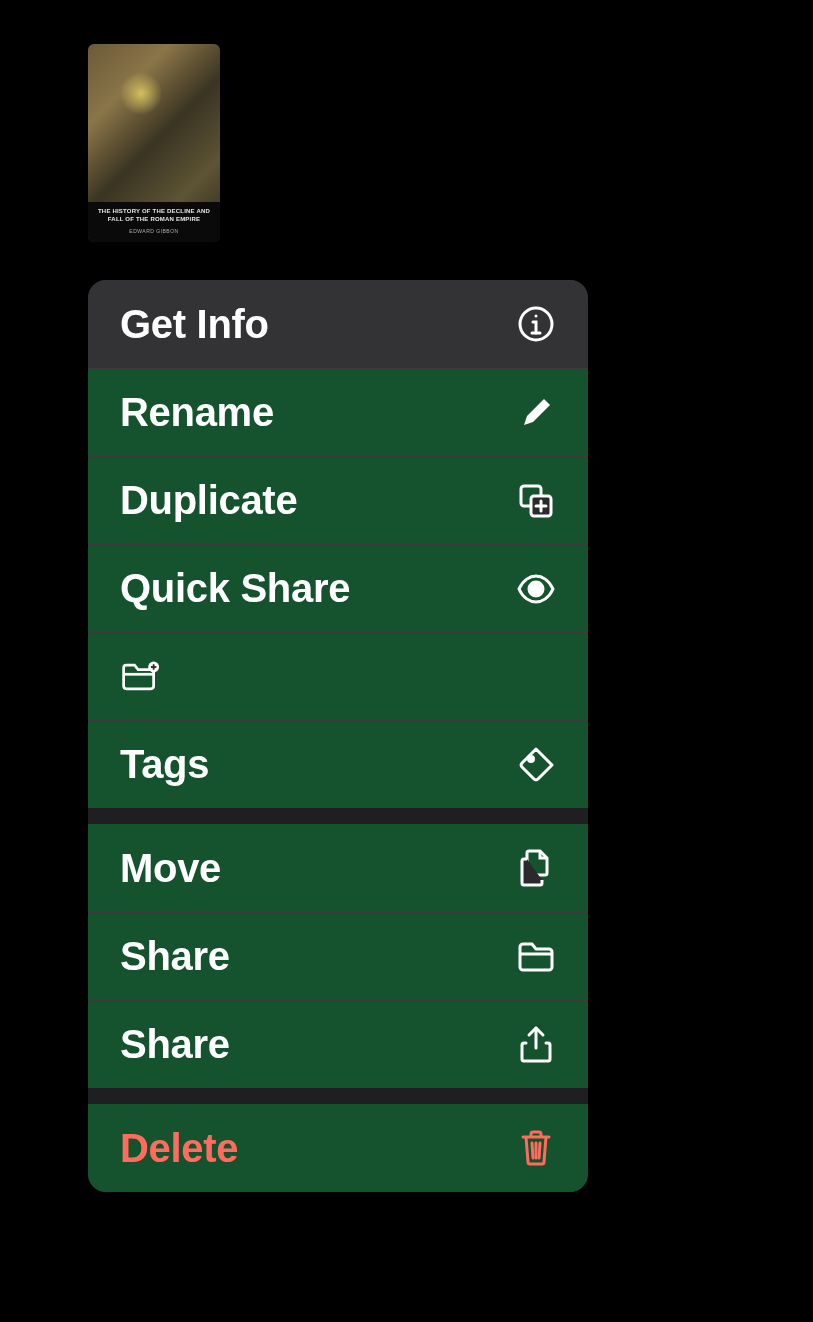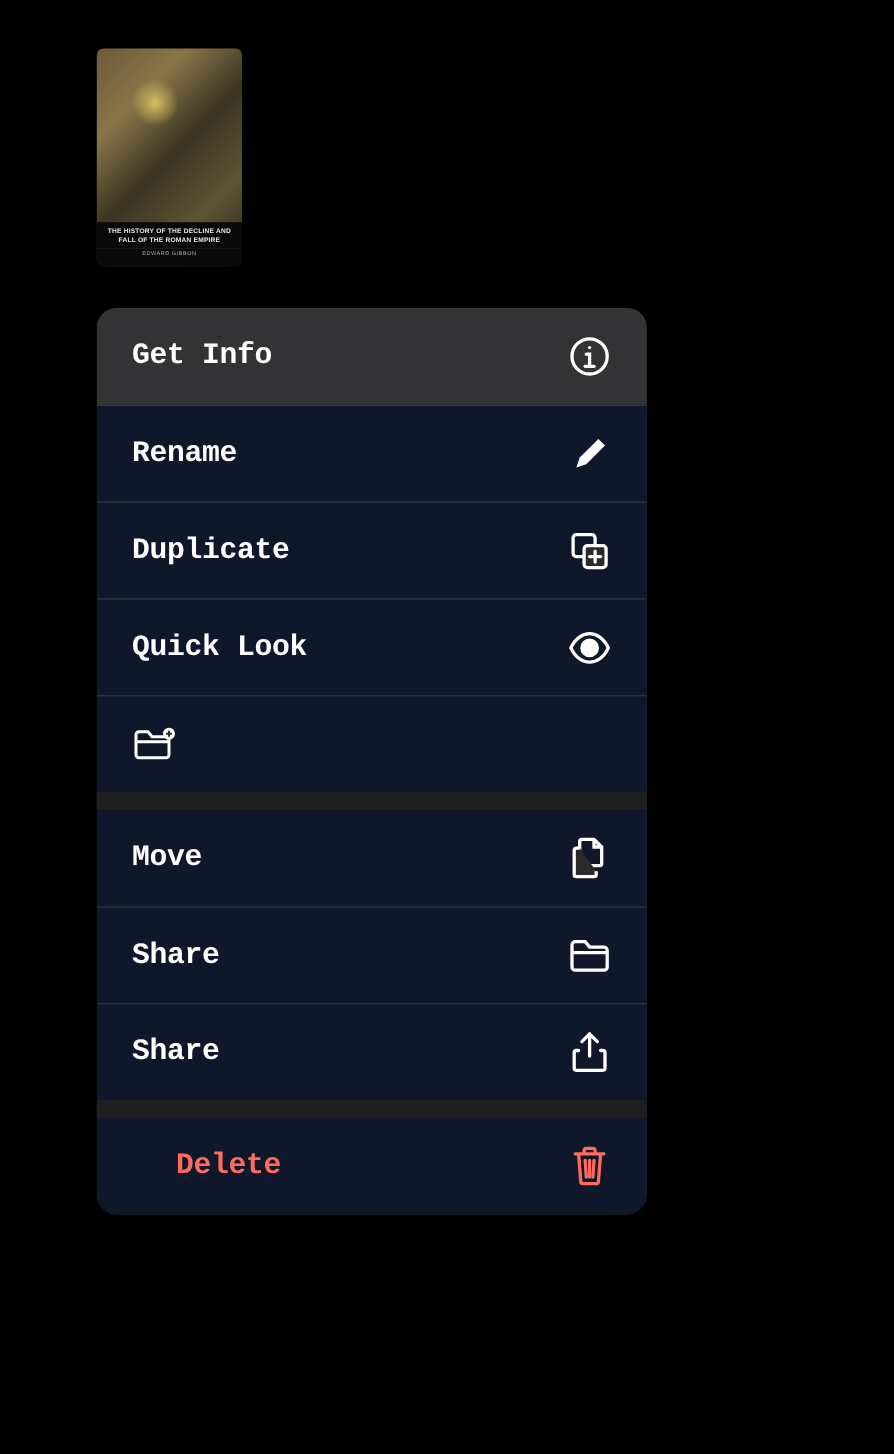--- a/index.html
+++ b/index.html
@@ -67,42 +67,40 @@
       border-radius: 18px;
       overflow: hidden;
     }
     .menu-item {
       display: flex;
       align-items: center;
       justify-content: space-between;
       padding: 0 32px;
       height: 88px;
       cursor: pointer;
-      background: #0f172a;
+      background: #14532d;
     }
     .menu-item.highlighted {
       background: #333335;
     }
     .menu-item + .menu-item {
       border-top: 1px solid #3a3a3c;
     }
     .menu-group-gap {
       height: 16px;
       background: #1f1f21;
     }
     .menu-label {
       color: #ffffff;
-      font-size: 27px;
+      font-size: 40px;
       font-weight: 600;
       letter-spacing: -0.3px;
-      font-family: Liberation Mono, monospace;
     }
     .menu-item.destructive .menu-label {
       color: #ff6b5e;
-      margin-left: 40px;
     }
     .menu-icon {
       width: 40px;
       height: 40px;
       display: flex;
       align-items: center;
       justify-content: center;
       color: #ffffff;
     }
     .menu-item.destructive .menu-icon {
@@ -153,41 +151,50 @@
       <svg viewBox="0 0 40 40" fill="none" stroke="currentColor" stroke-width="3">
         <rect x="5" y="5" width="20" height="20" rx="3"></rect>
         <rect x="15" y="15" width="20" height="20" rx="3" fill="#2a2a2c"></rect>
         <line x1="25" y1="20" x2="25" y2="30" stroke-linecap="round"></line>
         <line x1="20" y1="25" x2="30" y2="25" stroke-linecap="round"></line>
       </svg>
     </span>
   </div>
 
   <div class="menu-item">
-    <span class="menu-label">Quick Look</span>
+    <span class="menu-label">Quick Share</span>
     <span class="menu-icon">
       <svg viewBox="0 0 40 40" fill="none" stroke="currentColor" stroke-width="3">
         <path d="M3 20 C7 11 14 7 20 7 C26 7 33 11 37 20 C33 29 26 33 20 33 C14 33 7 29 3 20 Z"></path>
         <circle cx="20" cy="20" r="7" fill="currentColor"></circle>
       </svg>
     </span>
   </div>
 
   <div class="menu-item">
     <span class="menu-icon">
       <svg viewBox="0 0 44 40" fill="none" stroke="currentColor" stroke-width="3">
         <path d="M4 10 a3 3 0 0 1 3-3 h9 l4 5 h14 a3 3 0 0 1 3 3 v15 a3 3 0 0 1-3 3 H7 a3 3 0 0 1-3-3 Z"></path>
         <line x1="4" y1="17" x2="37" y2="17"></line>
         <circle cx="37" cy="9" r="6" fill="currentColor" stroke="none"></circle>
         <line x1="37" y1="6" x2="37" y2="12" stroke="#2a2a2c" stroke-width="2"></line>
         <line x1="34" y1="9" x2="40" y2="9" stroke="#2a2a2c" stroke-width="2"></line>
       </svg>
     </span>
   </div>
 
+  <div class="menu-item">
+    <span class="menu-label">Tags</span>
+    <span class="menu-icon">
+      <svg viewBox="0 0 40 40" fill="none" stroke="currentColor" stroke-width="3">
+        <path d="M20 4 L36 20 L22 34 a3 3 0 0 1-4 0 L6 22 a3 3 0 0 1 0-4 Z" stroke-linejoin="round"></path>
+        <circle cx="15" cy="14" r="2.5" fill="currentColor"></circle>
+      </svg>
+    </span>
+  </div>
 
   <div class="menu-group-gap"></div>
 
   <div class="menu-item">
     <span class="menu-label">Move</span>
     <span class="menu-icon">
       <svg viewBox="0 0 40 40" fill="none" stroke="currentColor" stroke-width="3">
         <path d="M13 3 h11 l7 7 v15 a2 2 0 0 1-2 2 H13 a2 2 0 0 1-2-2 V5 a2 2 0 0 1 2-2 Z"></path>
         <path d="M24 3 v7 h7"></path>
         <path d="M11 11 H8 a2 2 0 0 0-2 2 v22 a2 2 0 0 0 2 2 h16 a2 2 0 0 0 2-2 v-3" fill="#2a2a2c"></path>

